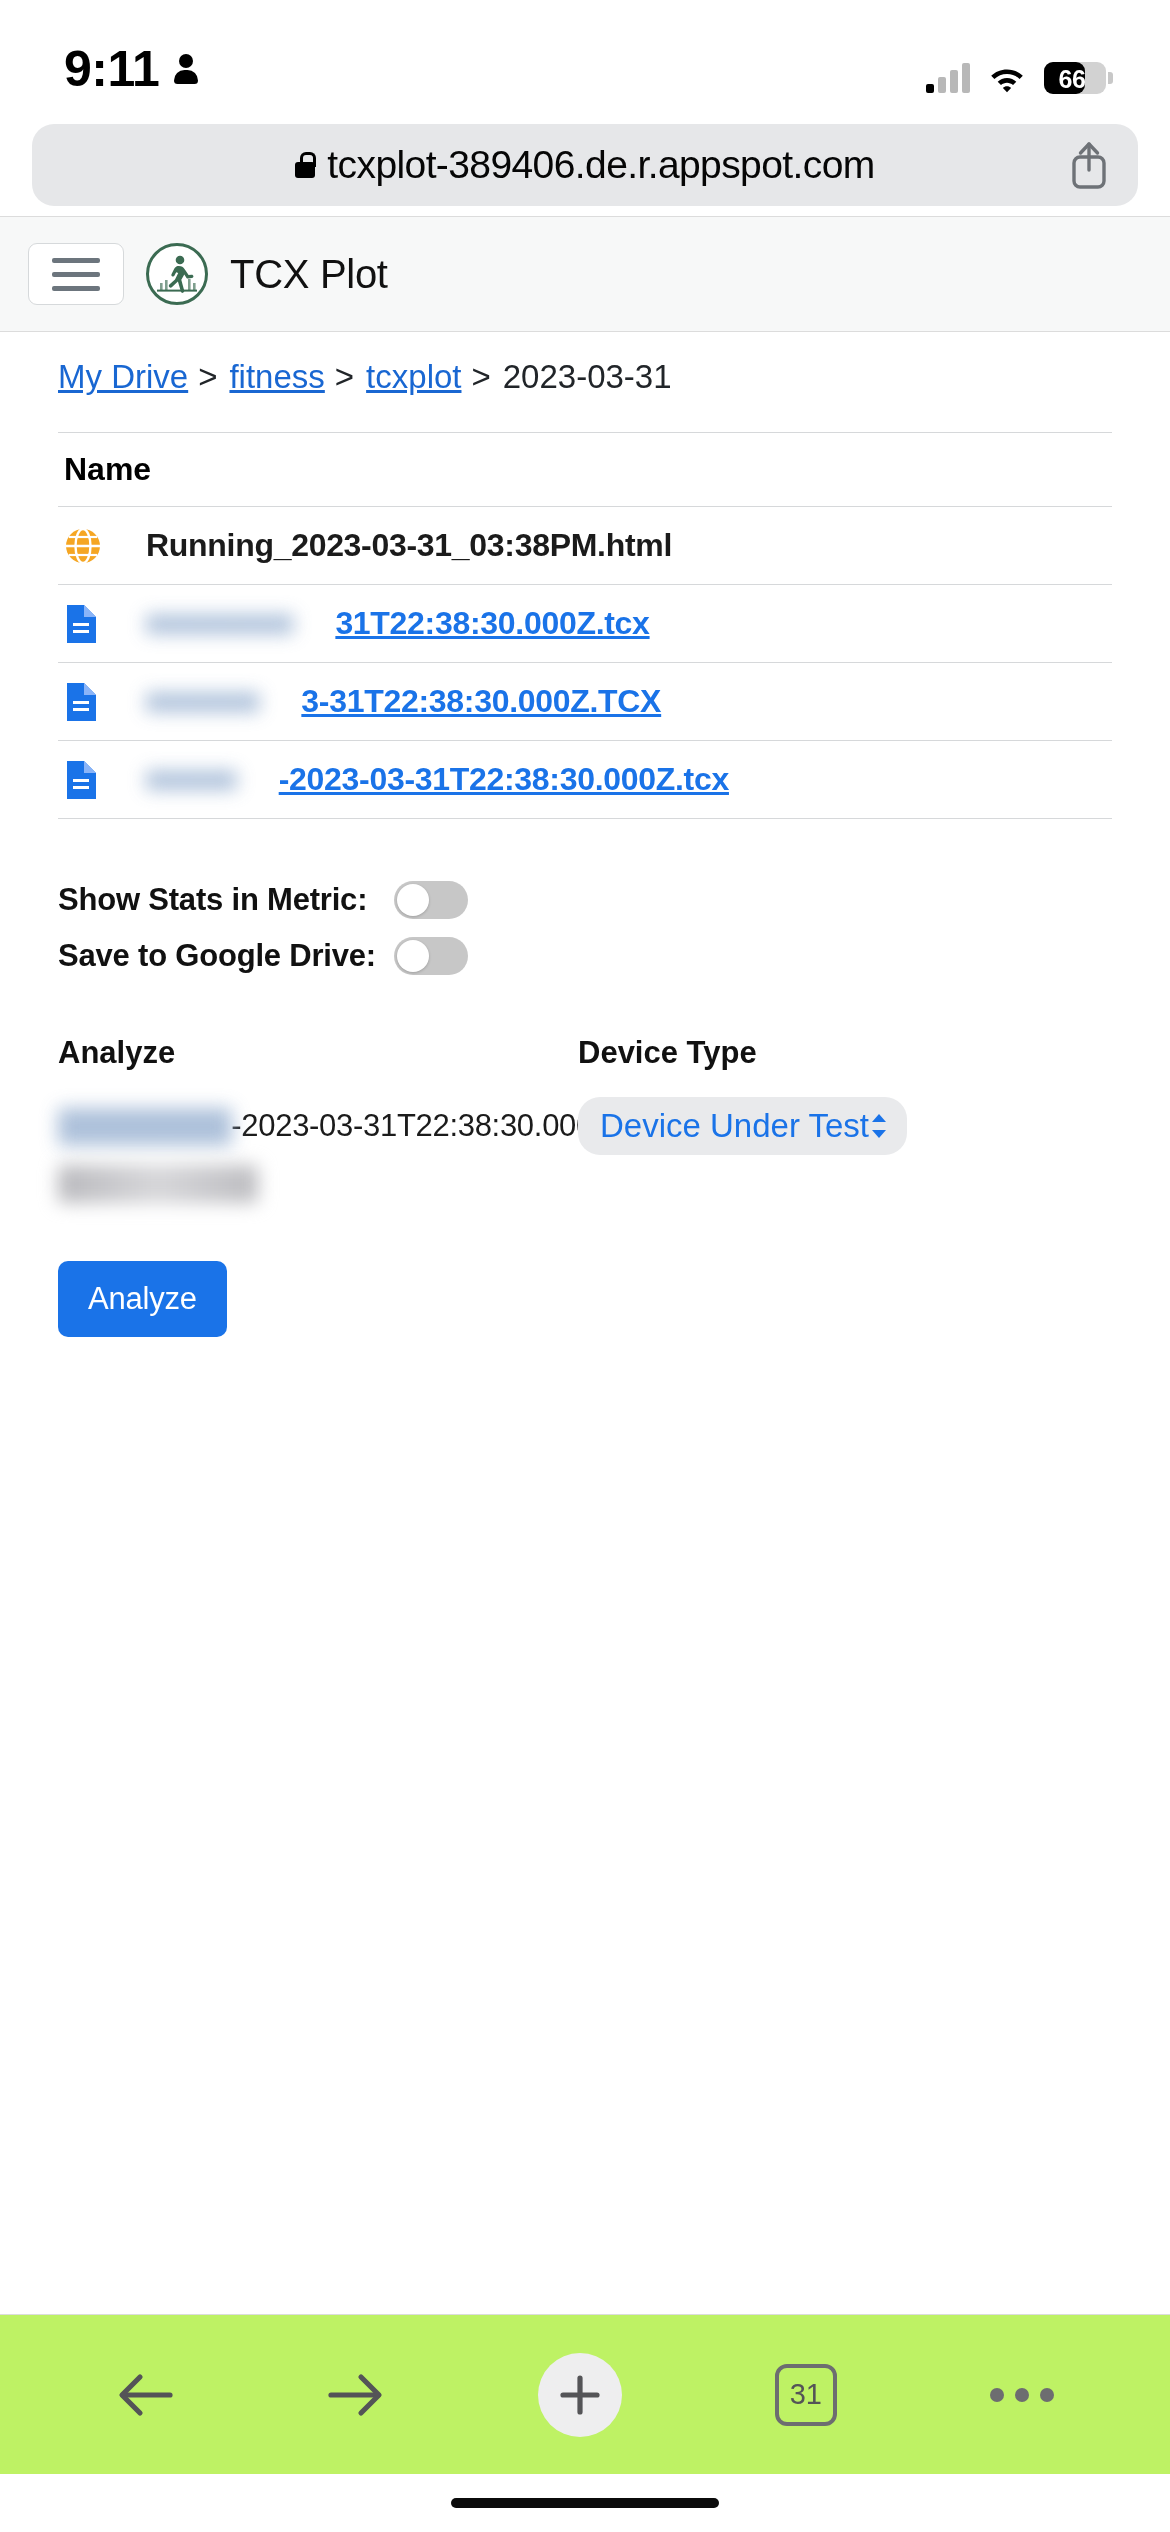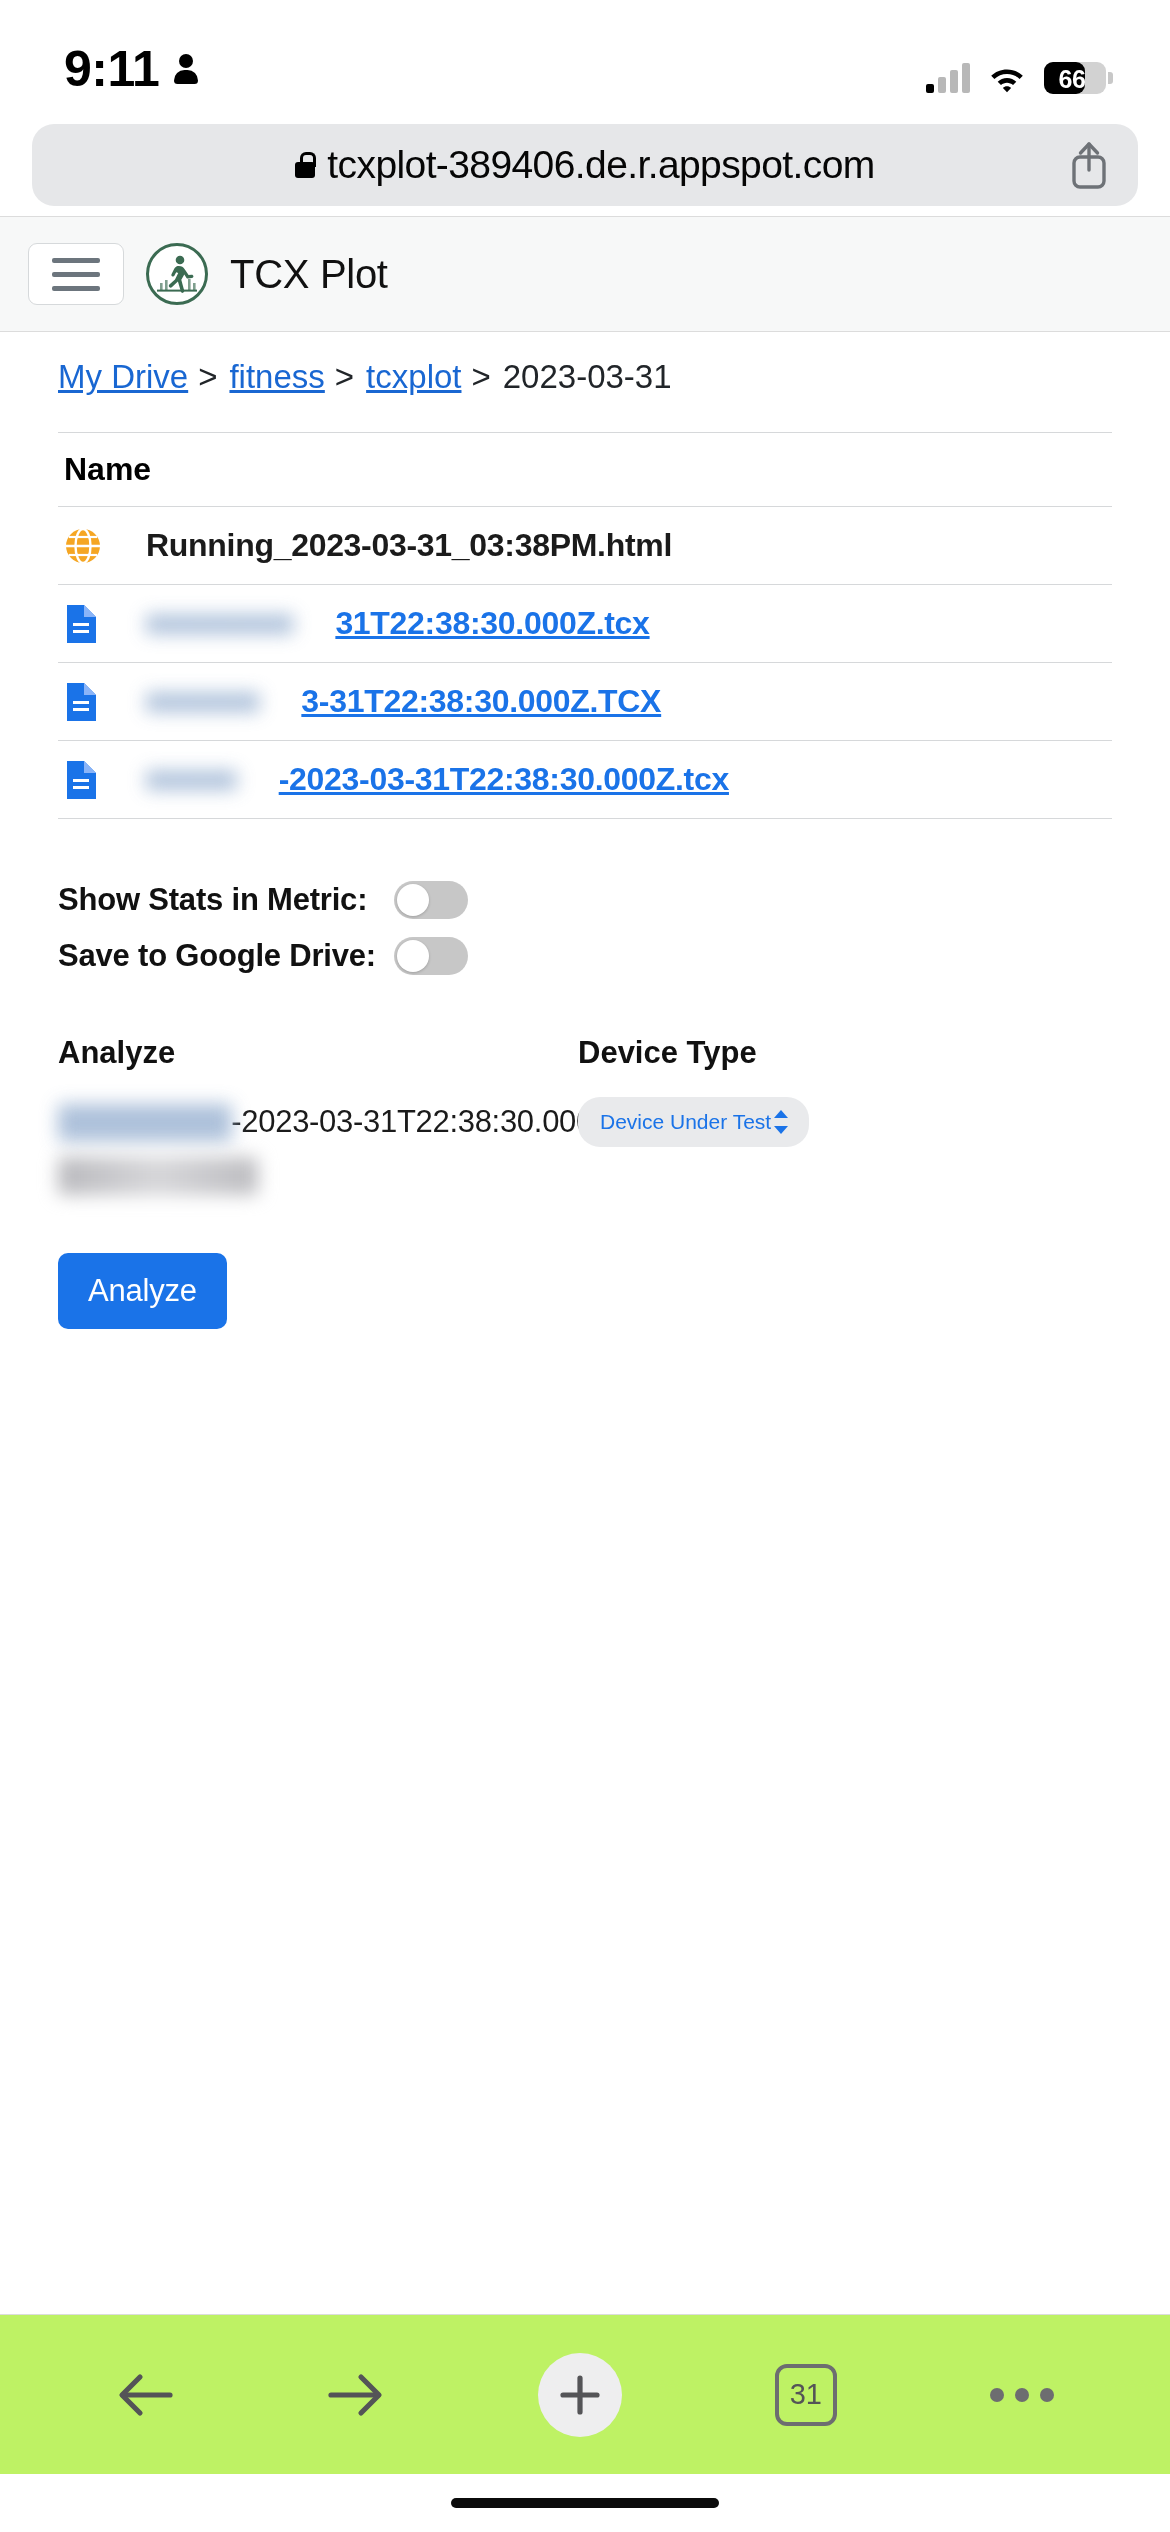--- a/index.html
+++ b/index.html
@@ -176,21 +176,21 @@
   .form-head { display: flex; font-size: 31px; font-weight: 700; color: #111; }
   .form-head .c1 { width: 520px; }
   .form-sub { font-size: 31px; font-weight: 700; color: #111; margin-top: 30px; }
   .form-row {
     display: flex; align-items: center; margin-top: 26px;
   }
   .fr-file { width: 520px; font-size: 31px; color: #1b1b1b; white-space: nowrap; letter-spacing:-0.3px; }
   .device-select {
     background: #e9eaec; border-radius: 22px; padding: 10px 18px 10px 22px;
     display: inline-flex; align-items: center; gap: 0;
-    font-size: 21px; color: #1a73e8; white-space: nowrap; justify-content: flex-end;
+    font-size: 33px; color: #1a73e8; white-space: nowrap; justify-content: flex-end;
   }
   .chev { display: inline-block; width: 20px; height: 30px; }
   .blurname {
     margin-top: 10px; width: 200px; height: 38px; filter: blur(9px);
     background: linear-gradient(90deg,#b9b9bd 0%,#d6d6d9 50%,#bcbcc0 100%);
     border-radius: 5px;
   }
   .analyze-btn {
     margin: 58px 0 0 0; display: inline-block;
     background: #1a73e8; color: #fff; font-size: 31px;

